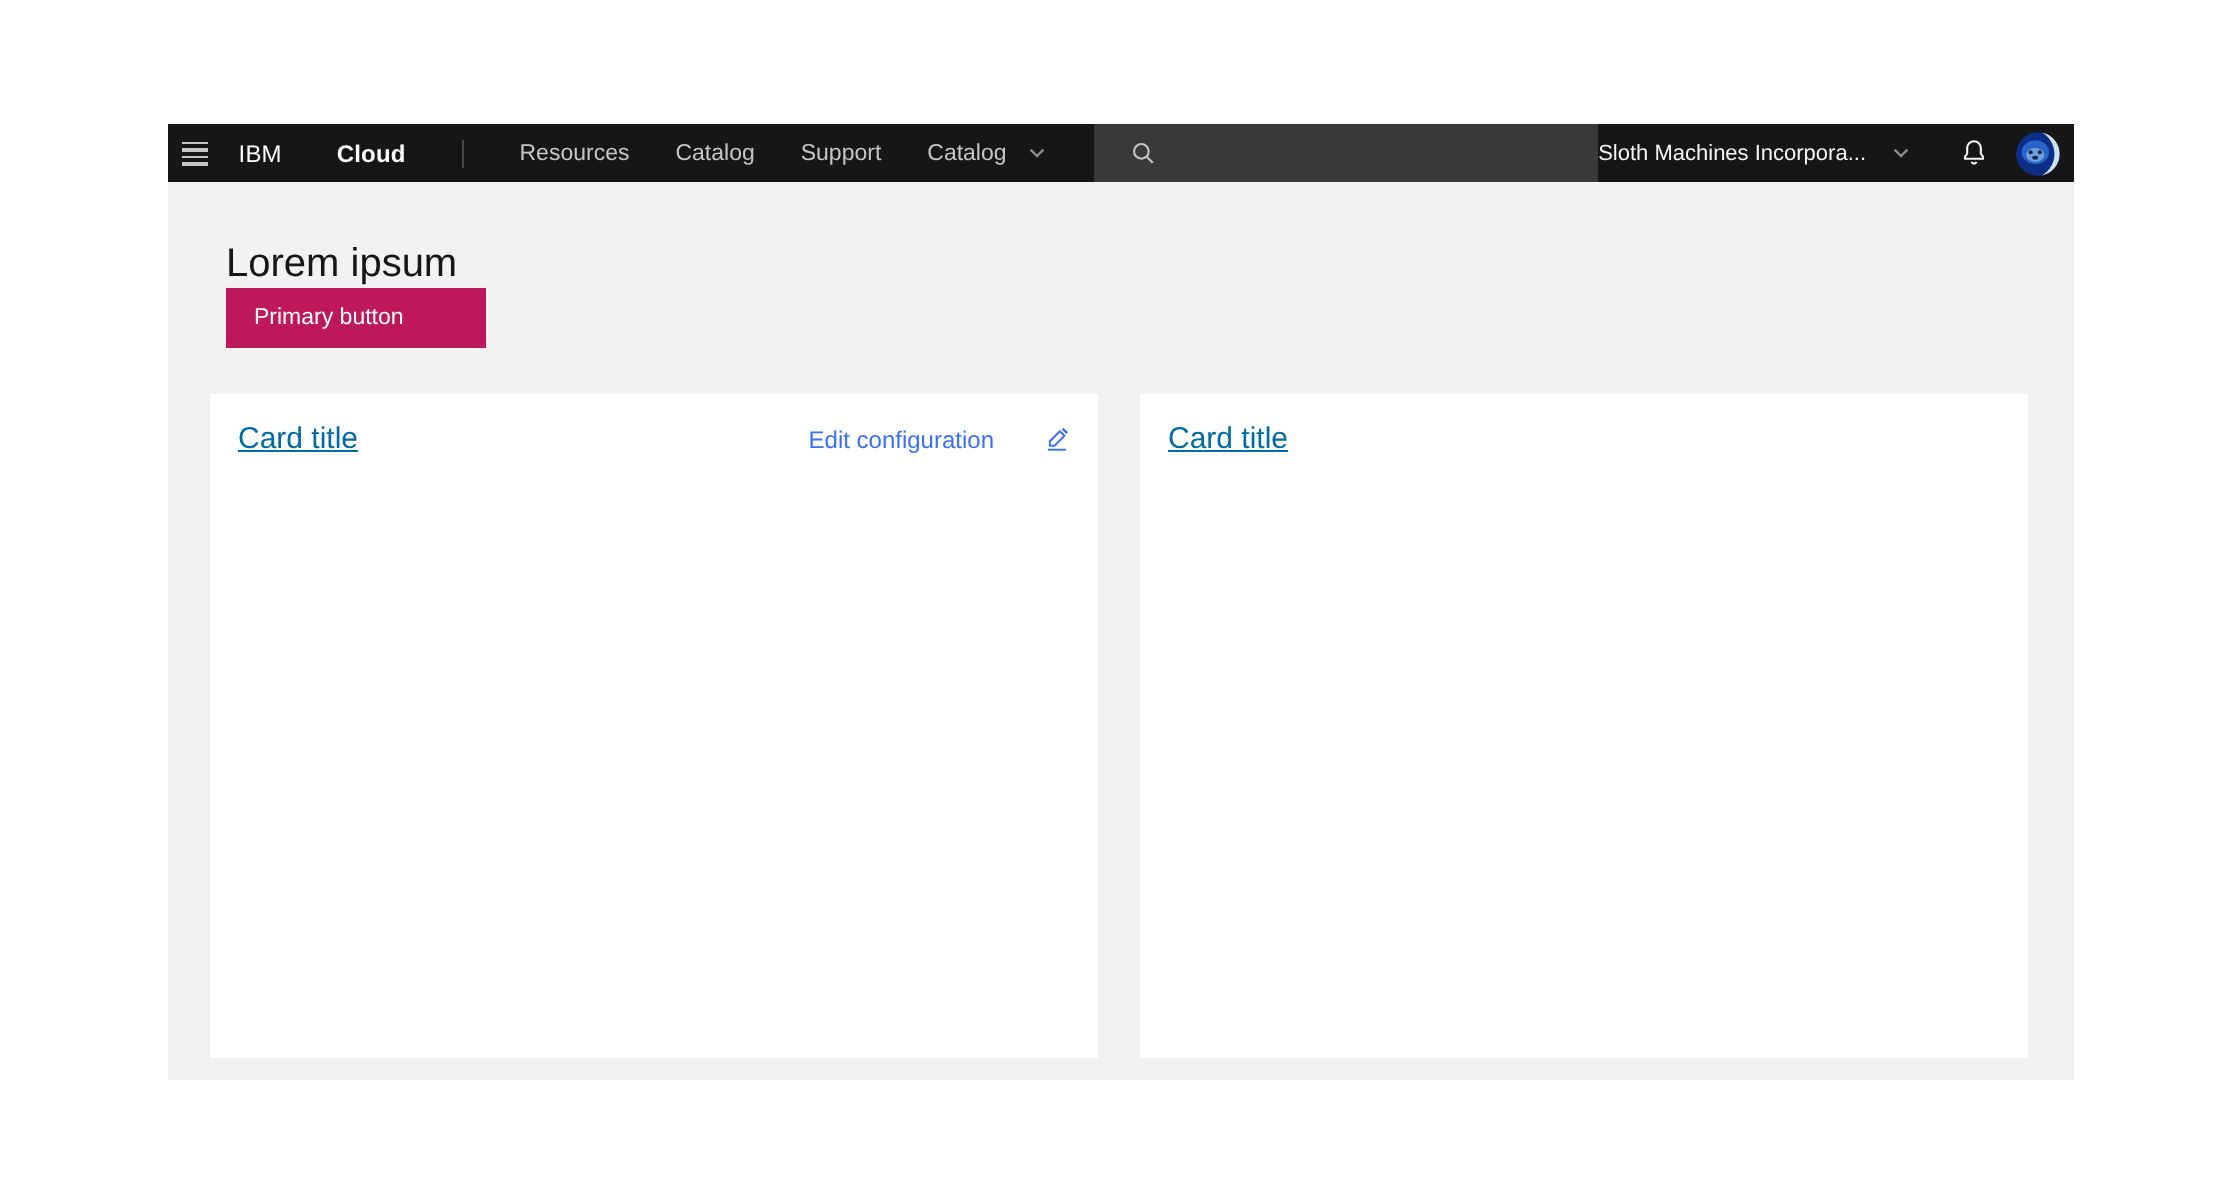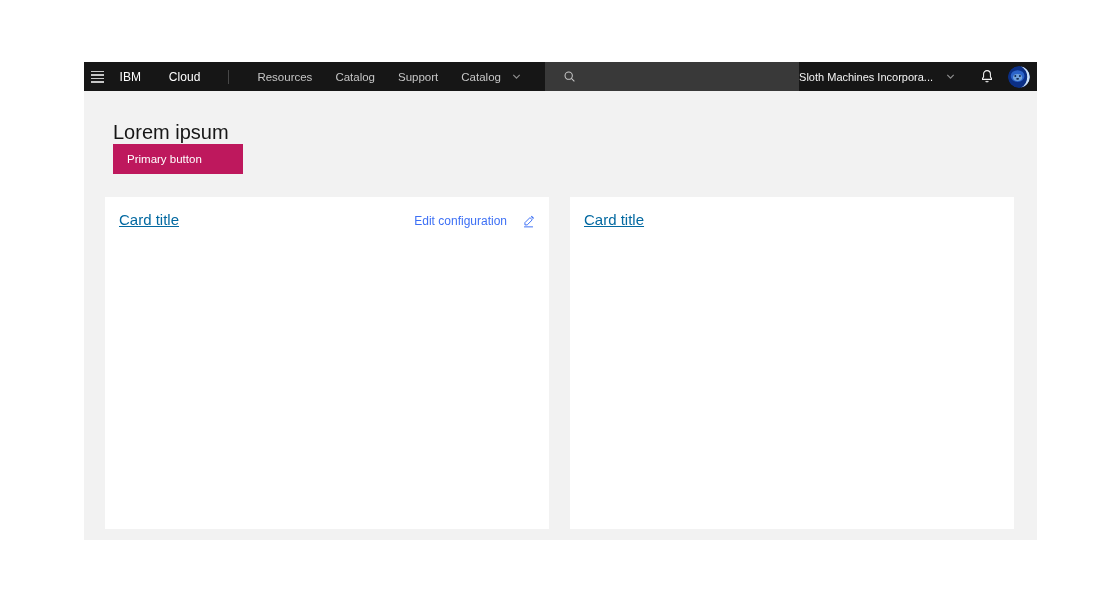--- a/index.html
+++ b/index.html
@@ -27,21 +27,21 @@
     width: 30px; height: 100%;
     display: flex; align-items: center; justify-content: center;
     cursor: pointer; background: transparent; border: none;
   }
   .hamburger .bars { display: flex; flex-direction: column; gap: 2px; }
   .hamburger .bars span { display: block; width: 13px; height: 1.5px; background: #c6c6c6; }
   .brand {
     font-size: 12px; color: #ffffff; letter-spacing: 0.1px;
     margin-left: 8px; white-space: nowrap; cursor: pointer;
   }
-  .brand .suffix { font-weight: 400; padding-left: 24px; }
+  .brand .suffix { font-weight: 700; padding-left: 24px; }
   .header-divider {
     width: 1px; height: 14px; background: #474747; margin: 0 0 0 28px;
   }
   .nav { display: flex; align-items: center; margin-left: 28px; }
   .nav-item {
     font-size: 11.5px; color: #c6c6c6; margin-right: 23px;
     cursor: pointer; white-space: nowrap; background: none; border: none;
     display: flex; align-items: center;
     font-family: inherit;
   }
@@ -92,21 +92,21 @@
     padding: 0 23px 0 21px;
     margin-top: 23px;
   }
   .card {
     flex: 1; height: 332px; background: #ffffff;
     padding: 14px 14px;
   }
   .card-header { display: flex; align-items: baseline; justify-content: space-between; }
   .card-title { font-size: 15px; font-weight: 400; color: #0369a1; text-decoration: underline; }
   .card-action {
-    display: inline-flex; align-items: flex-end; gap: 15px;
+    display: inline-flex; align-items: flex-start; gap: 25px;
     background: none; border: none; cursor: pointer;
     color: #3d70f5; font-size: 12px; font-family: inherit;
   }
   .edit-icon { display: inline-flex; }
 </style>
 </head>
 <body>
 
 <div class="frame">
 

